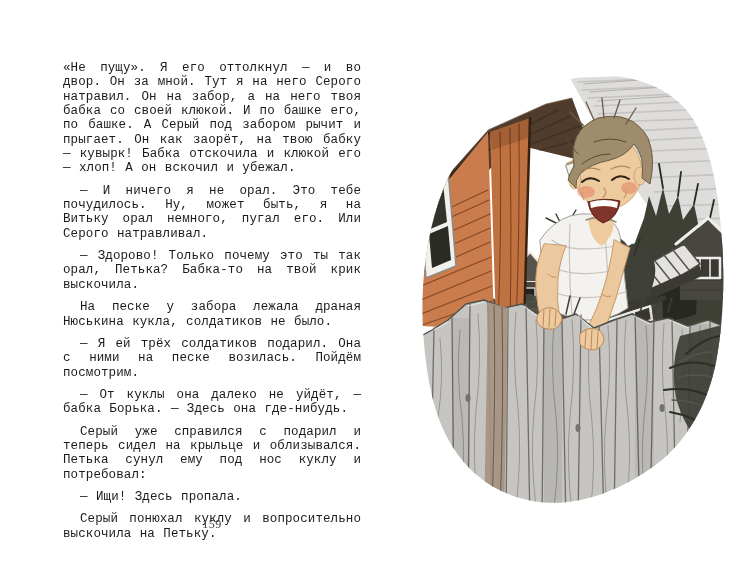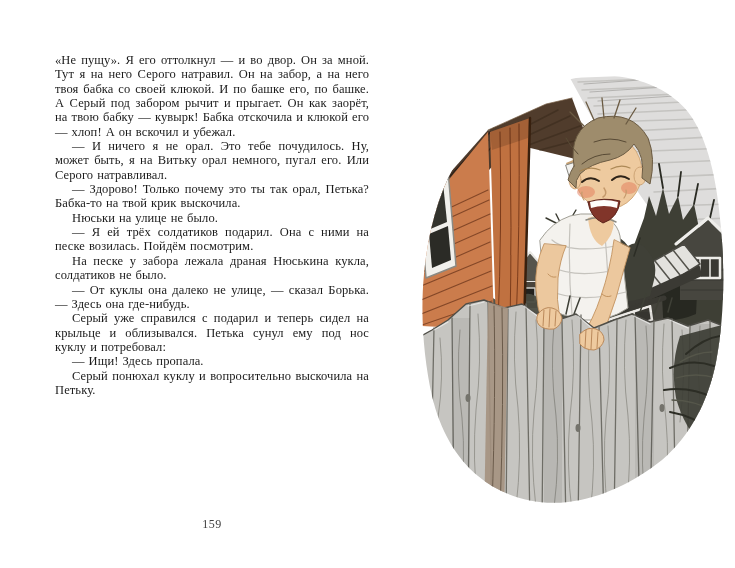--- a/index.html
+++ b/index.html
@@ -8,42 +8,41 @@
     font-family:"Liberation Serif","DejaVu Serif",serif;
     position:relative;
   }
   .spread{position:absolute;inset:0;background:#ffffff;}
   .text-column{
     position:absolute;left:55px;top:53px;width:314px;
     font-size:12.5px;line-height:14.35px;color:#1b1b1b;
     text-align:justify;word-spacing:0.06em;letter-spacing:0.1px;
     hyphens:auto;-webkit-hyphens:auto;
   }
-  .text-column p{margin:0;}
+  .text-column p{margin:8px;font-family:Liberation Mono, monospace;}
   .text-column p.indent{text-indent:17px;}
   .page-number{
     position:absolute;left:55px;top:517px;width:314px;
     text-align:center;font-size:12px;color:#404040;letter-spacing:0.5px;
   }
   .illu{position:absolute;left:418px;top:68px;width:314px;height:456px;}
   svg path,svg line,svg ellipse,svg rect{stroke-linecap:round;stroke-linejoin:round;}
 </style>
 </head>
 <body>
 
 <div class="spread">
 
   <div class="text-column">
       <p class="">«Не пущу». Я его оттолкнул — и во двор. Он за мной. Тут я на него Серого натравил. Он на забор, а на него твоя бабка со своей клюкой. И по башке его, по башке. А Серый под забором рычит и прыгает. Он как заорёт, на твою бабку — кувырк! Бабка отскочила и клюкой его — хлоп! А он вскочил и убежал.</p>
       <p class="indent">— И ничего я не орал. Это тебе почудилось. Ну, может быть, я на Витьку орал немного, пугал его. Или Серого натравливал.</p>
       <p class="indent">— Здорово! Только почему это ты так орал, Петька? Бабка-то на твой крик выскочила.</p>
-      <p class="indent">Нюськи на улице не было.</p>
+      <p class="indent">На песке у забора лежала драная Нюськина кукла, солдатиков не было.</p>
       <p class="indent">— Я ей трёх солдатиков подарил. Она с ними на песке возилась. Пойдём посмотрим.</p>
-      <p class="indent">На песке у забора лежала драная Нюськина кукла, солдатиков не было.</p>
-      <p class="indent">— От куклы она далеко не улице, — сказал Борька. — Здесь она где-нибудь.</p>
+      <p class="indent">— От куклы она далеко не уйдёт, — бабка Борька. — Здесь она где-нибудь.</p>
       <p class="indent">Серый уже справился с подарил и теперь сидел на крыльце и облизывался. Петька сунул ему под нос куклу и потребовал:</p>
       <p class="indent">— Ищи! Здесь пропала.</p>
       <p class="indent">Серый понюхал куклу и вопросительно выскочила на Петьку.</p>
     </div>
 
   <div class="page-number">159</div>
 
   <svg class="illu" viewBox="0 0 314 456" width="314" height="456" xmlns="http://www.w3.org/2000/svg">
     <defs>
       <clipPath id="blob">

